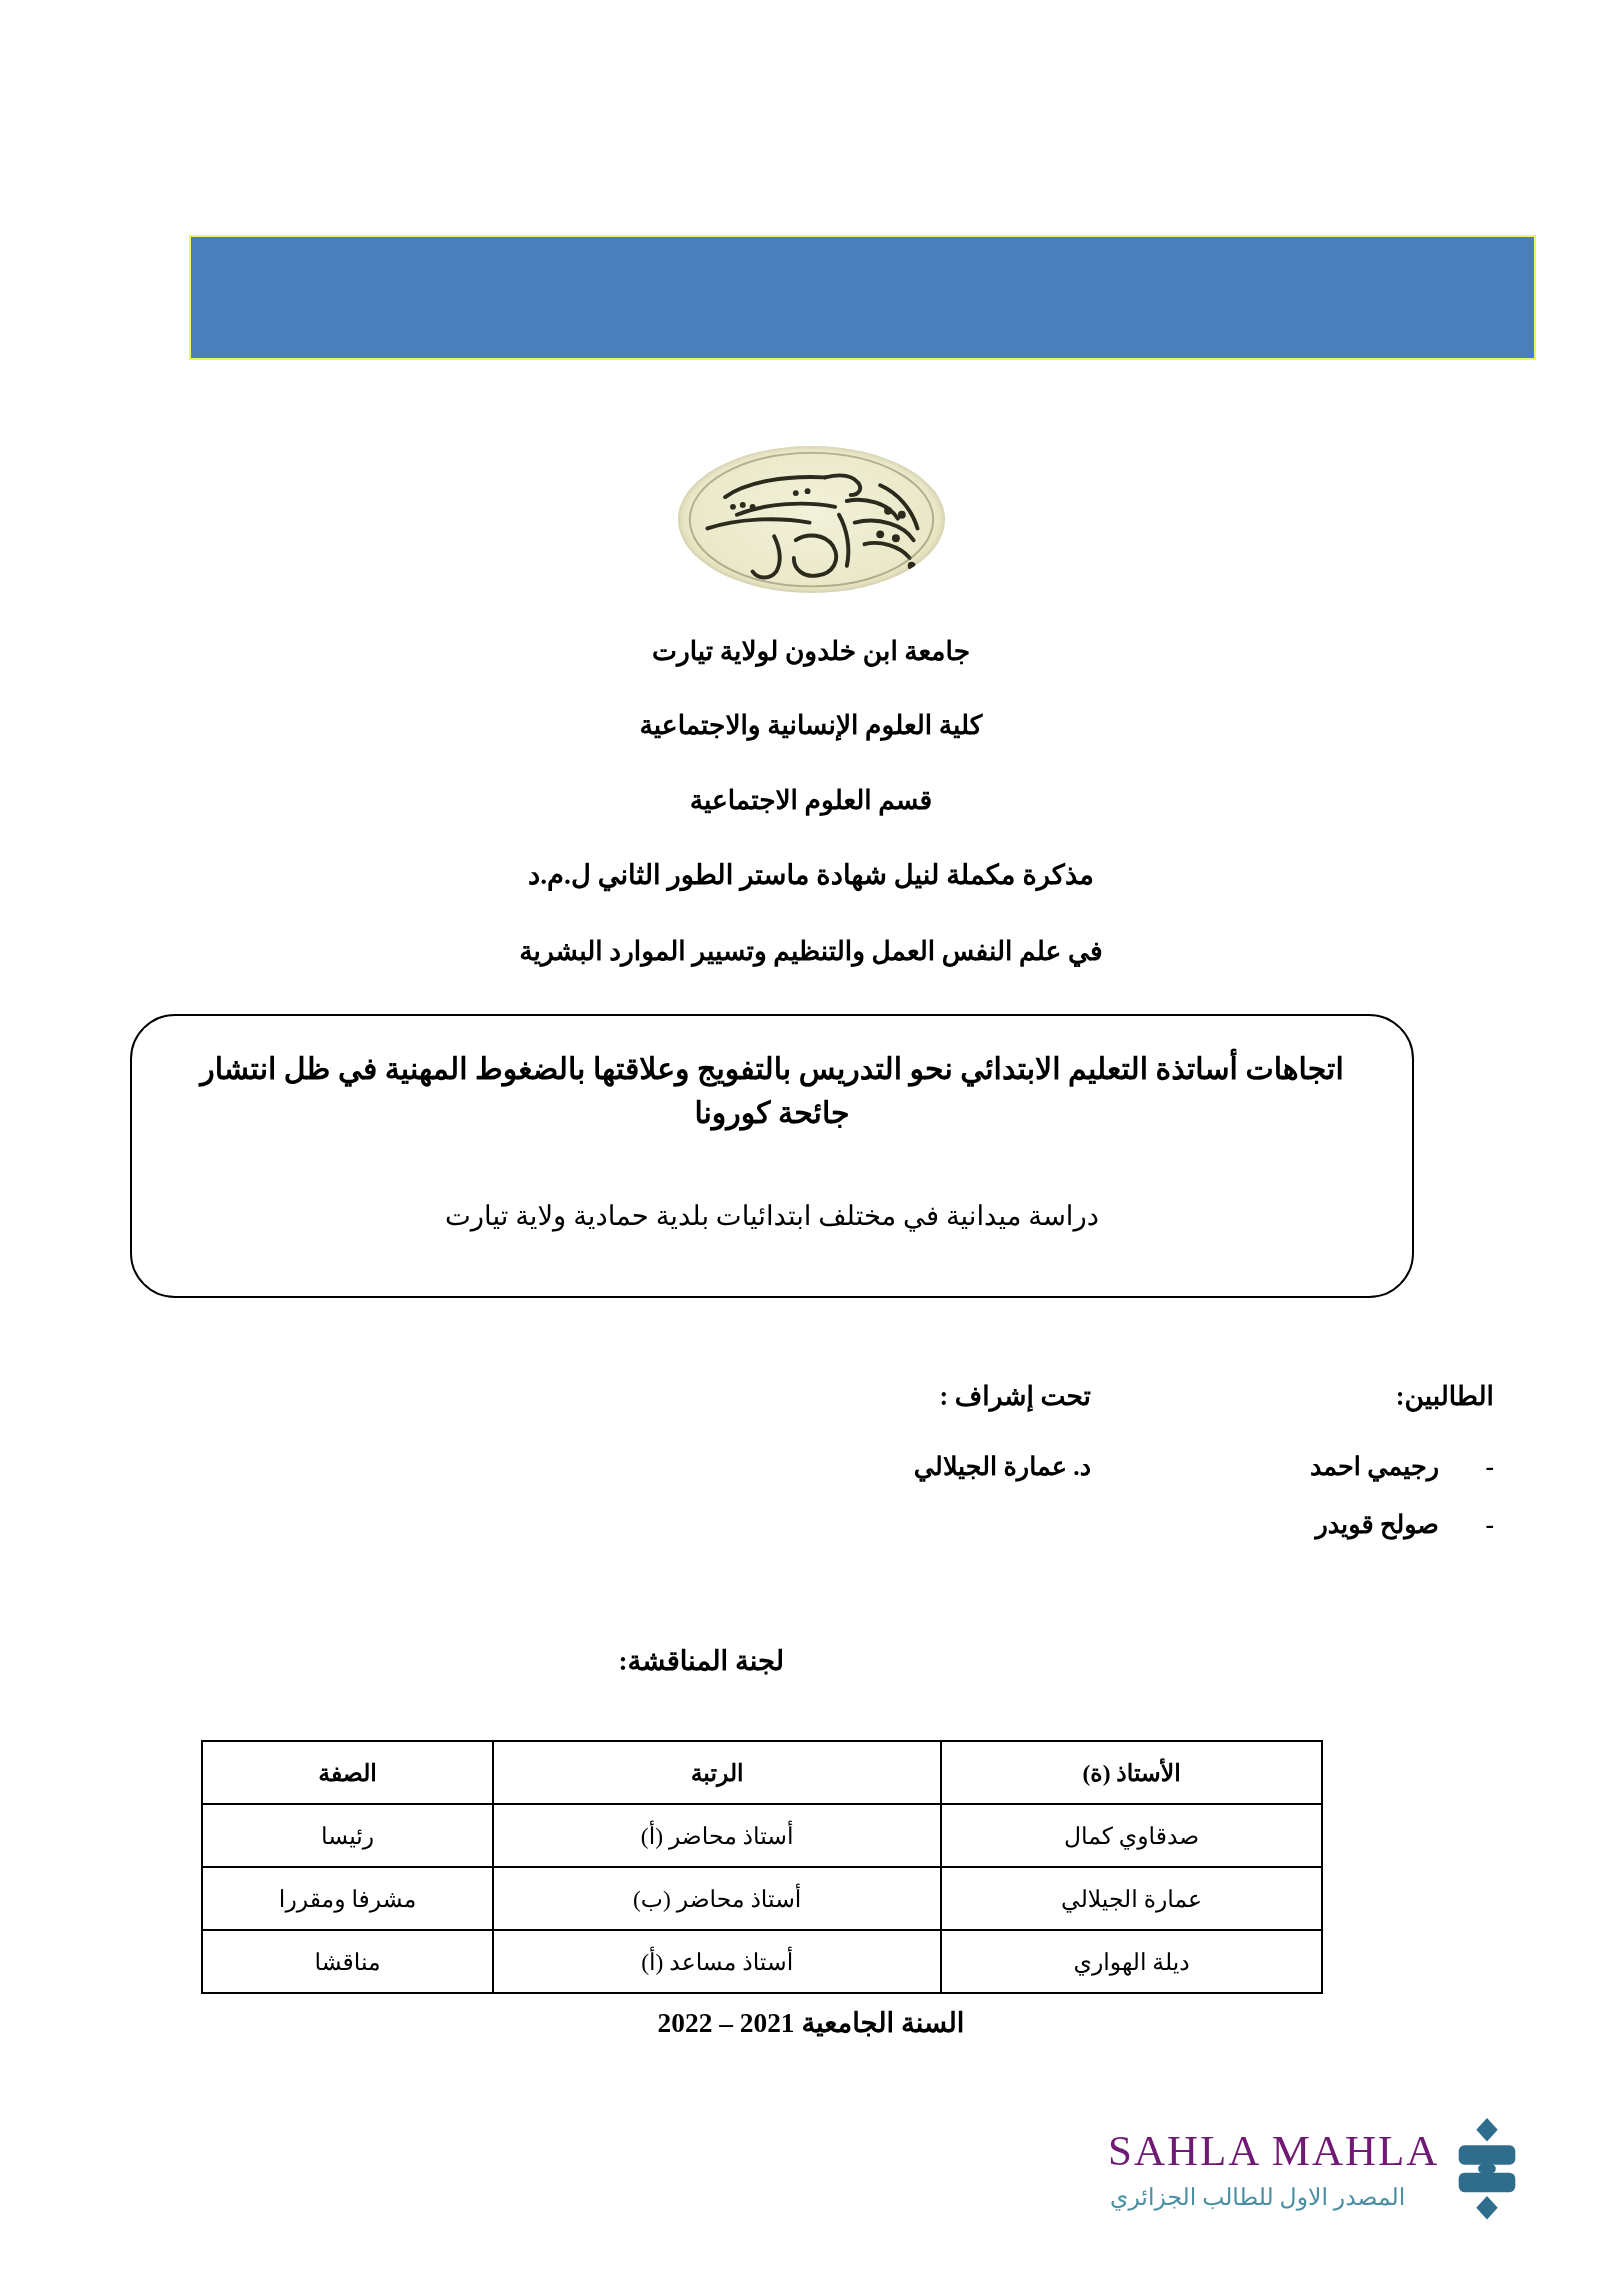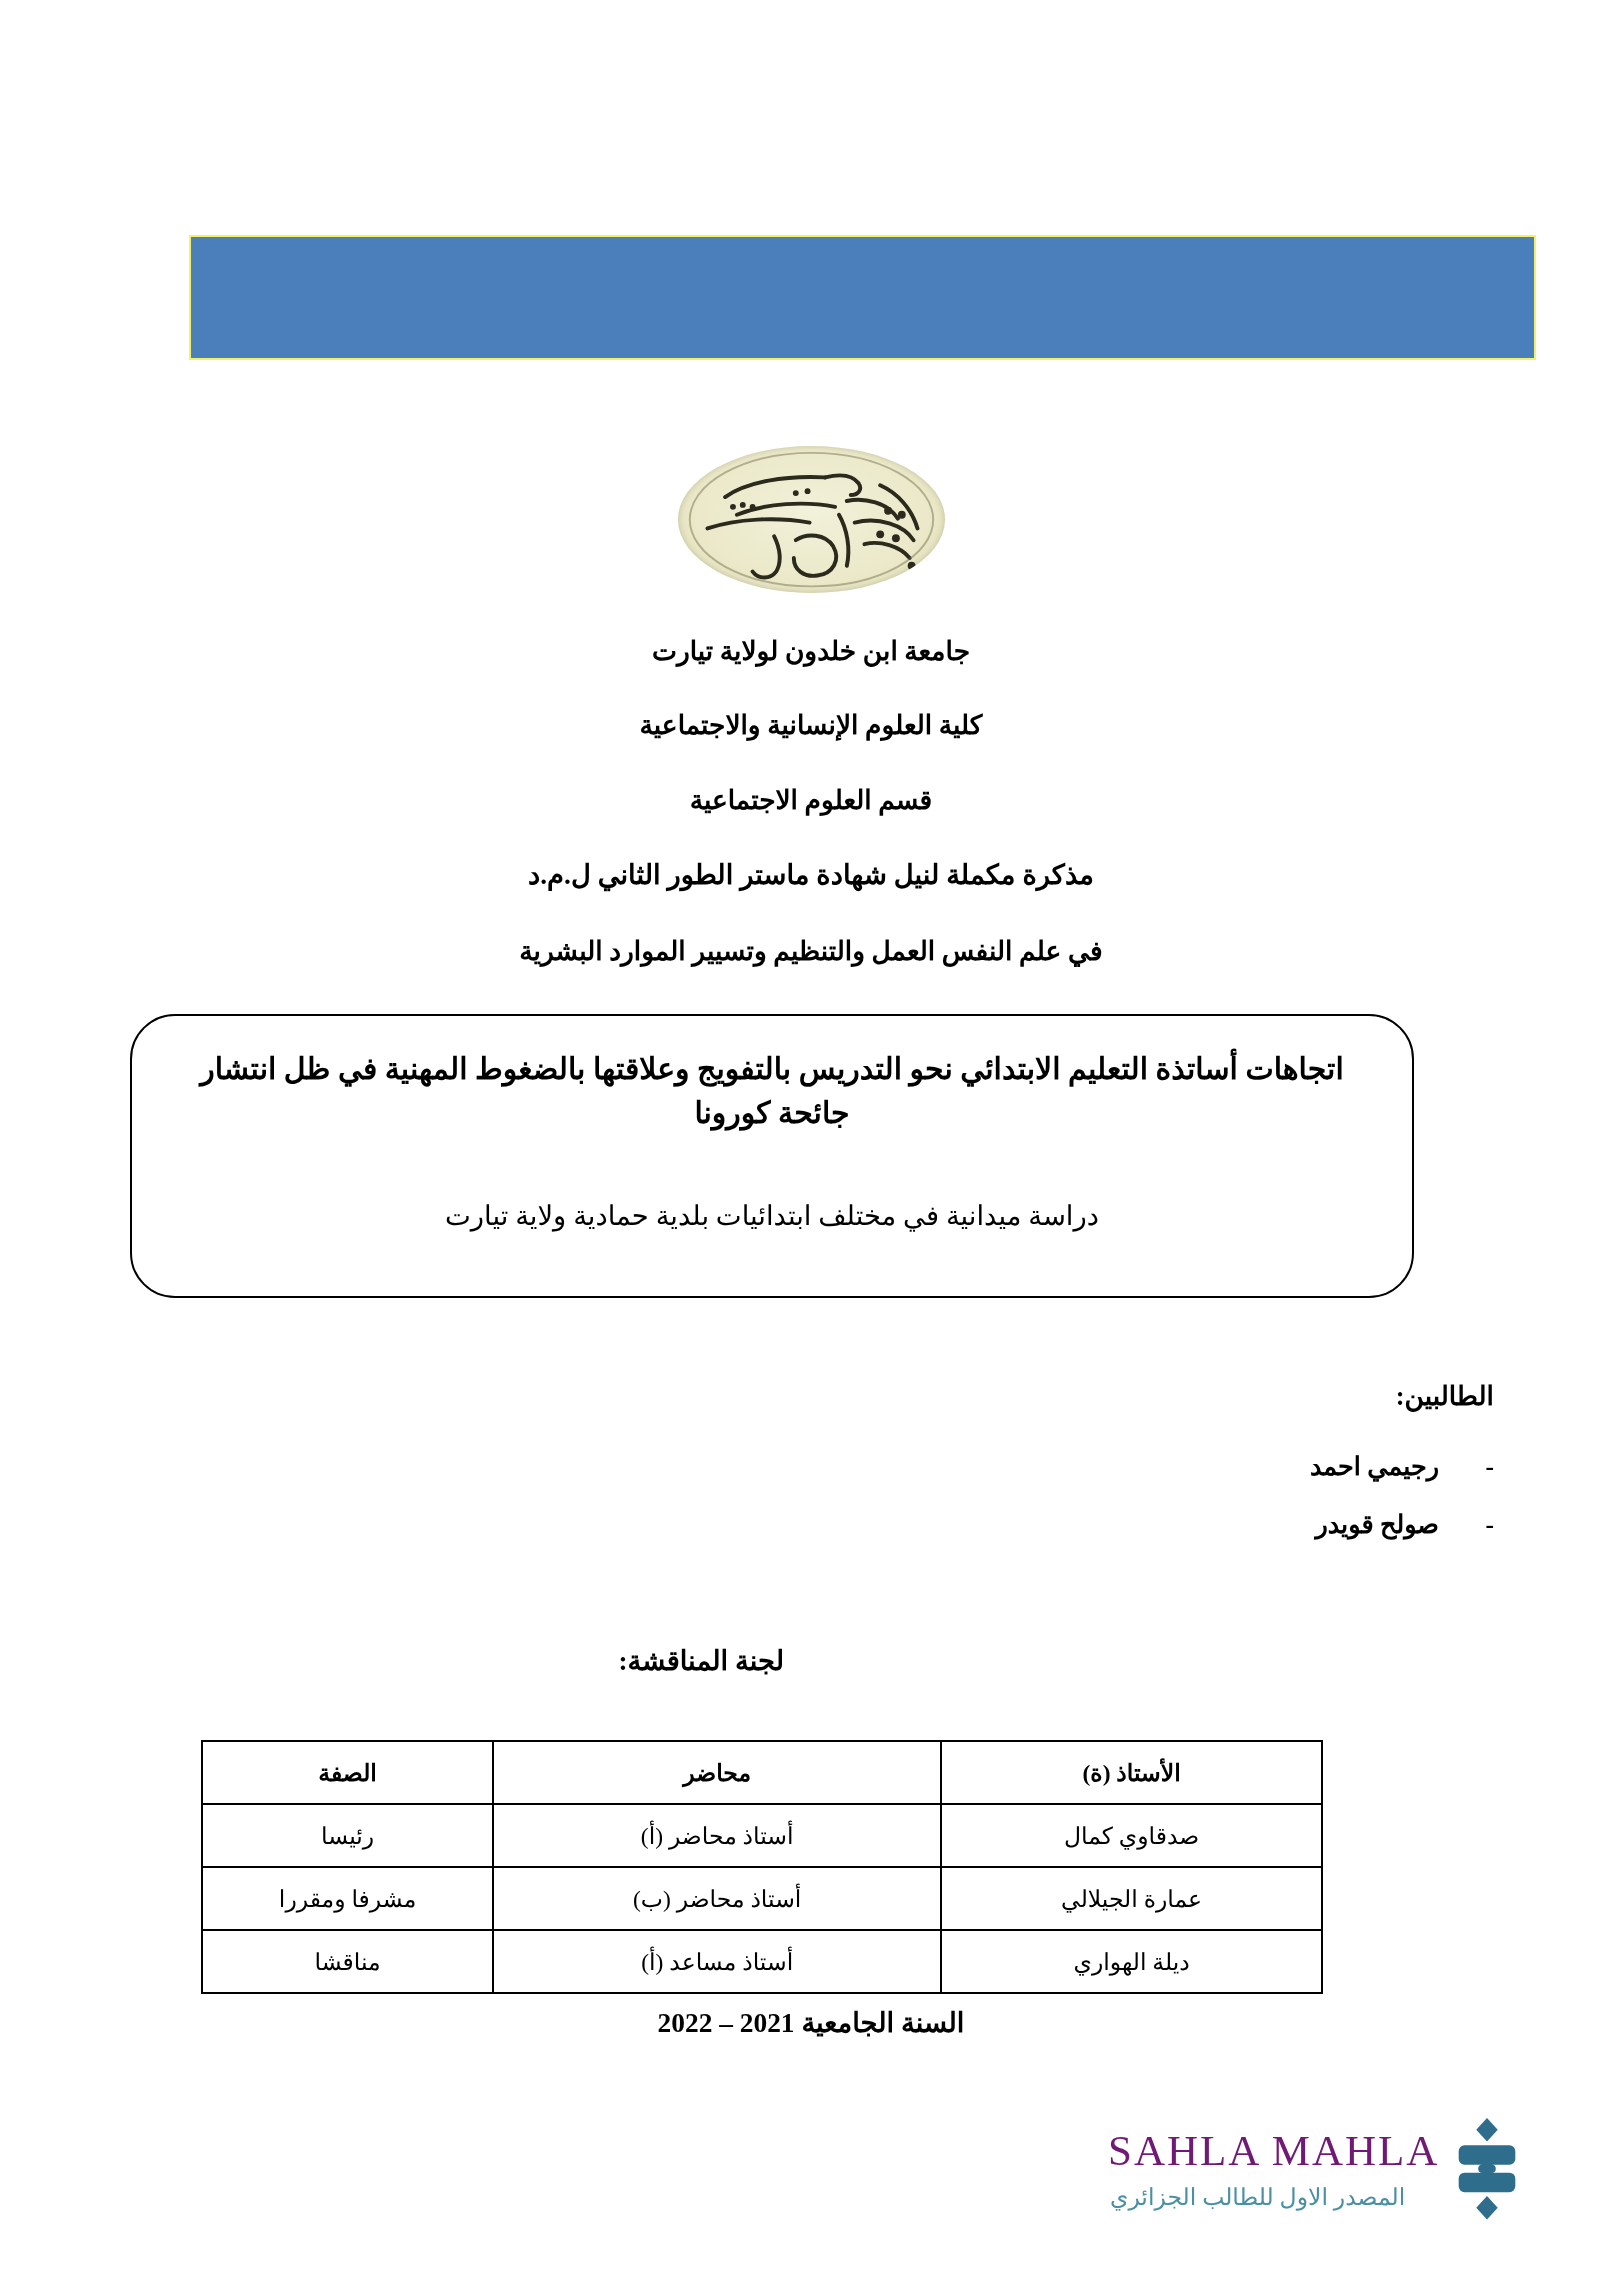--- a/index.html
+++ b/index.html
@@ -278,34 +278,38 @@
   <div class="people">
     <div class="people-col-right">
       <div class="people-label">الطالبين:</div>
       <div class="people-name">
         <span class="bullet">-</span><span>رجيمي احمد</span>
       </div>
       <div class="people-name">
         <span class="bullet">-</span><span>صولح قويدر</span>
       </div>
     </div>
+    <div class="people-col-left">
+      <div class="people-label">تحت إشراف :</div>
+      <div class="sup-name">د. عمارة الجيلالي</div>
+    </div>
   </div>
 
   <div class="committee-label">لجنة المناقشة:</div>
 
   <table class="committee-table">
     <colgroup>
         <col class="c0">
         <col class="c1">
         <col class="c2">
       </colgroup>
     <thead>
       <tr>
         <th>الأستاذ (ة)</th>
-        <th>محاضر</th>
+        <th>الرتبة</th>
         <th>الصفة</th>
       </tr>
     </thead>
     <tbody>
       <tr>
         <td>صدقاوي كمال</td>
         <td>أستاذ محاضر (أ)</td>
         <td>رئيسا</td>
       </tr>
       <tr>

